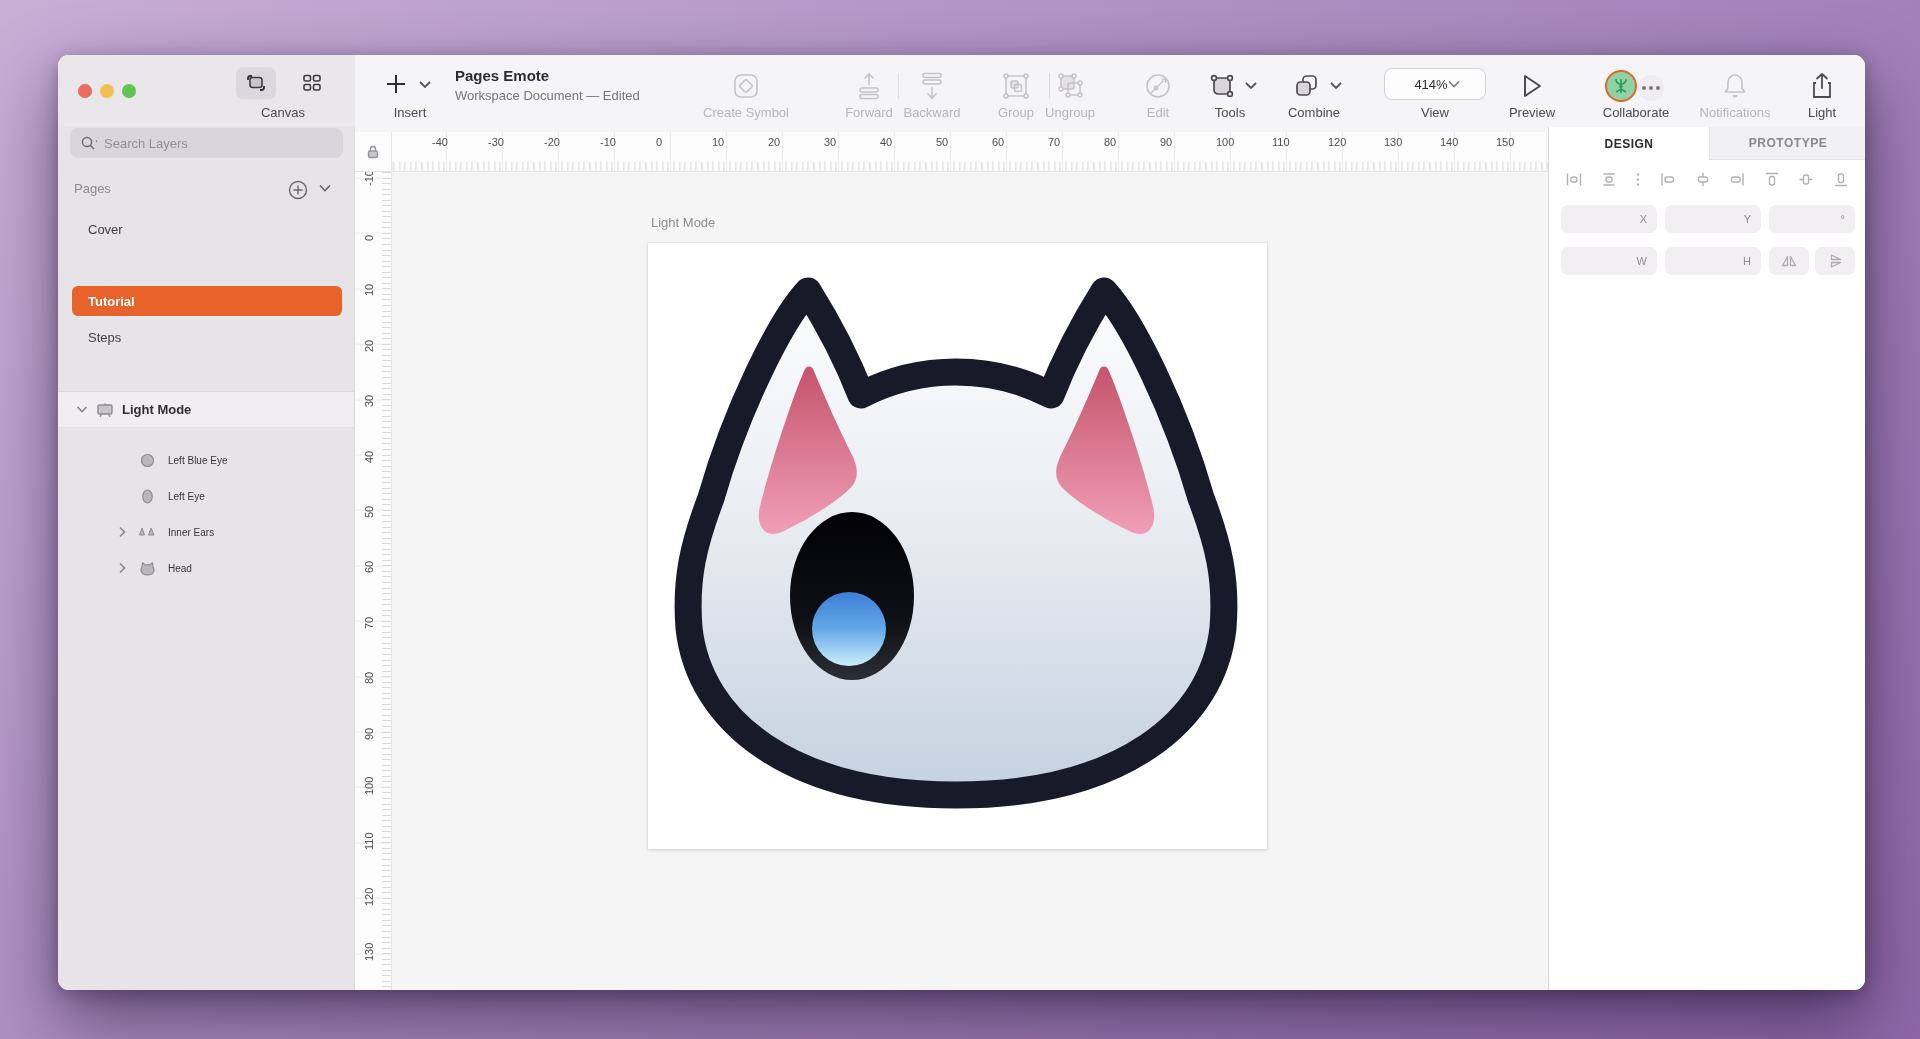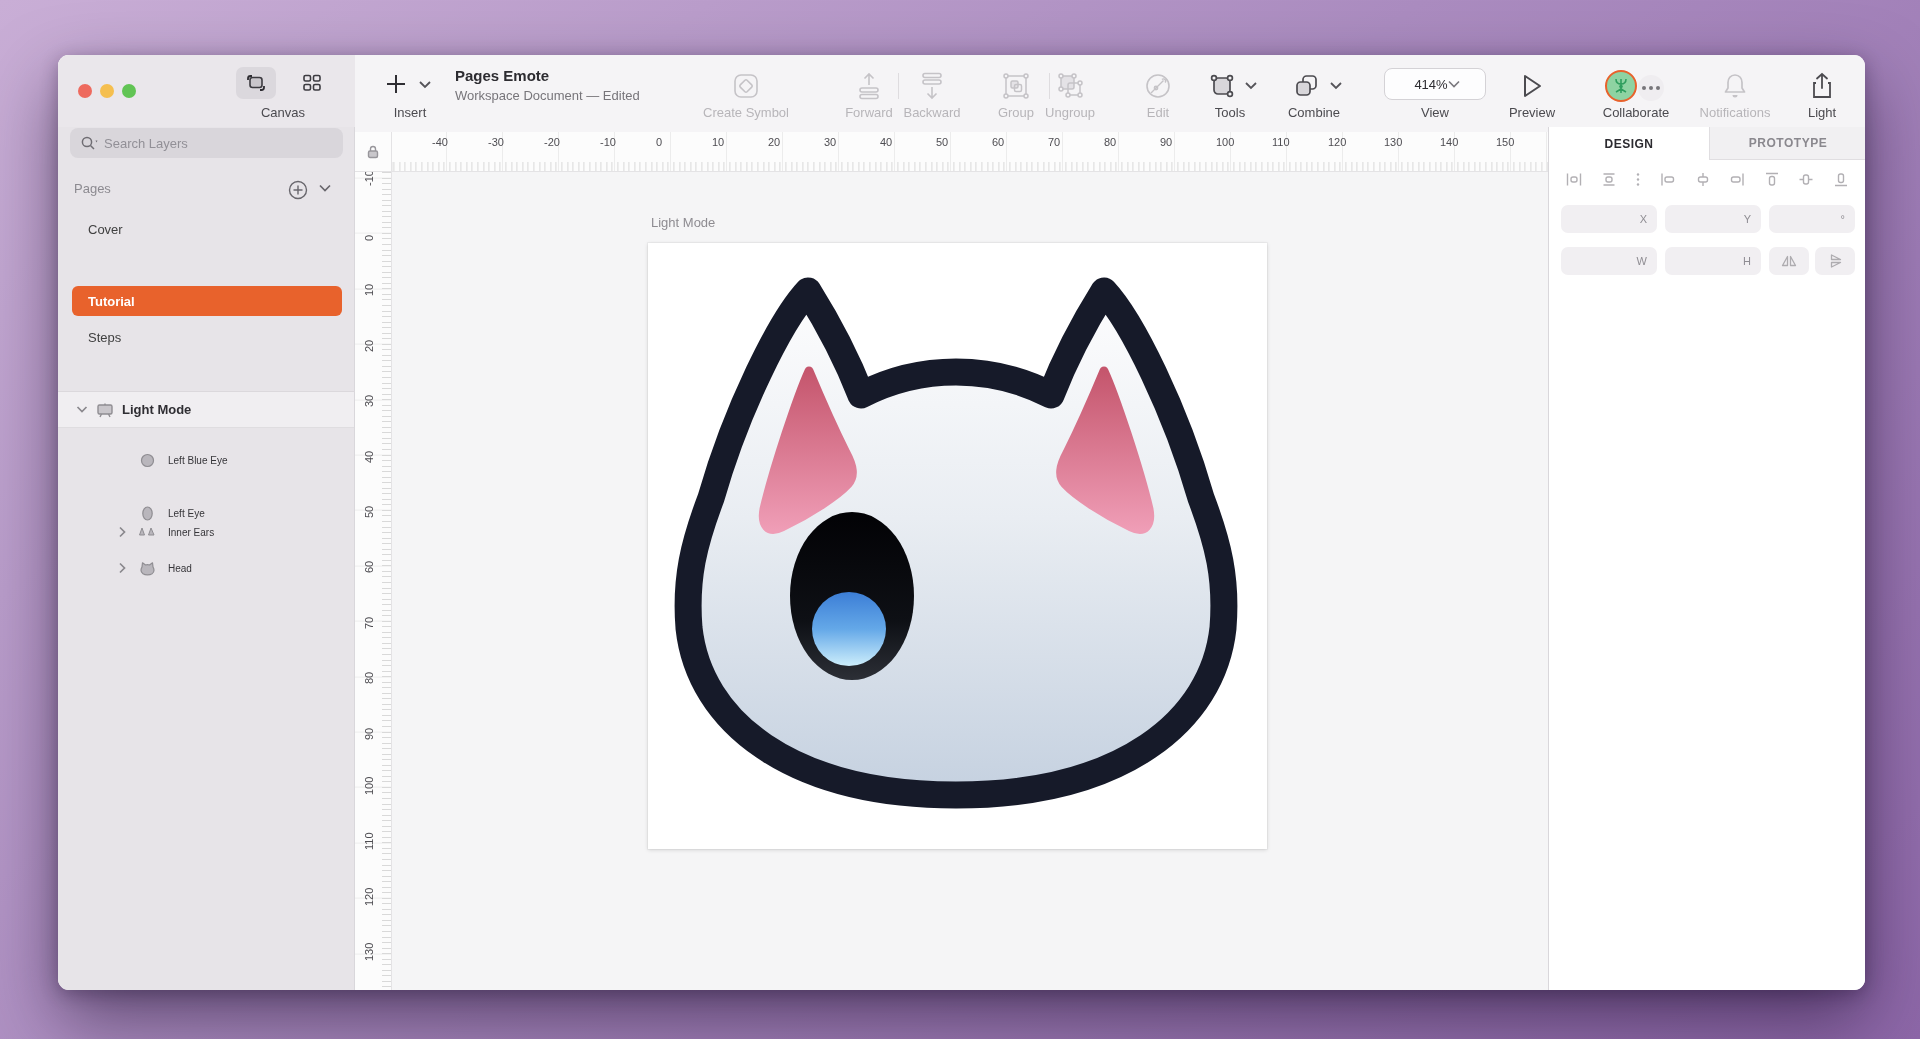--- a/index.html
+++ b/index.html
@@ -307,21 +307,21 @@
     </div>
 
     <div class="layer-row" style="top:315px">
       <span class="licon">
         <svg width="15" height="15" viewBox="0 0 15 15">
             <circle cx="7.5" cy="7.5" r="6" fill="#b9b6bc" stroke="#8f8d92" stroke-width="1.2"></circle>
           </svg>
       </span>
       <span class="lbl">Left Blue Eye</span>
     </div>
-    <div class="layer-row" style="top:368px">
+    <div class="layer-row" style="top:351px">
       <span class="licon">
         <svg width="15" height="17" viewBox="0 0 15 17">
             <ellipse cx="7.5" cy="8.5" rx="4.7" ry="6.5" fill="#b9b6bc" stroke="#8f8d92" stroke-width="1.2"></ellipse>
           </svg>
       </span>
       <span class="lbl">Left Eye</span>
     </div>
     <div class="layer-row" style="top:387px">
       <span class="chev">
         <svg width="9" height="12" viewBox="0 0 9 12" fill="none" stroke="#8a888d" stroke-width="1.7">

